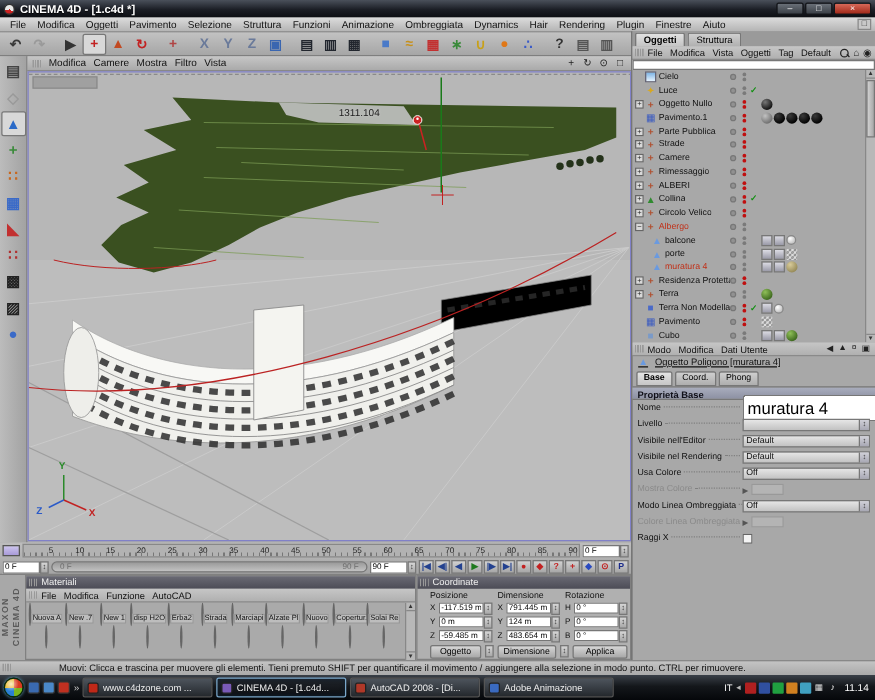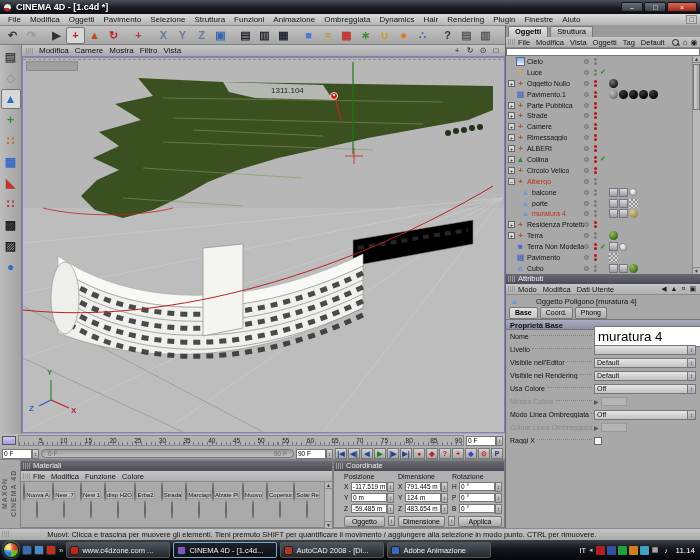--- a/index.html
+++ b/index.html
@@ -127,21 +127,21 @@
   .mc-white{background:radial-gradient(circle at 35% 30%,#fff,#bdbdbd 80%);border:1px solid #888;width:8px;height:8px;}
   .mc-tan{background:radial-gradient(circle at 35% 30%,#d8cb9a,#968a58 75%);}
   .mc-green{background:radial-gradient(circle at 35% 30%,#8fbf58,#3d681e 75%);}
   .mc-checker{border-radius:1px;background-image:linear-gradient(45deg,#888 25%,transparent 25%,transparent 75%,#888 75%),linear-gradient(45deg,#888 25%,#ddd 25%,#ddd 75%,#888 75%);background-size:4px 4px;background-position:0 0,2px 2px;}
   .om-scroll{position:absolute;right:0;top:0;width:8px;height:100%;background:#b8b8b8;border-left:1px solid #888;font-size:5px;color:#333;text-align:center;}
   .om-scroll .sb-up{height:7px;border-bottom:1px solid #888;line-height:7px;}
   .om-scroll .sb-th{height:46px;background:linear-gradient(90deg,#d2d2d2,#a8a8a8);border:1px solid #777;margin:1px 0;}
   .om-scroll .sb-dn{position:absolute;bottom:0;width:100%;height:7px;border-top:1px solid #888;line-height:7px;}
 
   
-  .attr-obj{height:12px;display:flex;align-items:center;gap:15px;font-size:7.5px;padding:0 4px;color:#111;}
+  .attr-obj{height:12px;display:flex;align-items:flex-start;gap:3px;font-size:7.5px;padding:0 4px;color:#111;text-decoration:underline;}
   .attr-tabs{height:12px;display:flex;gap:2px;padding:0 3px;}
   .attr-tab{font-size:7px;line-height:10px;padding:0 5px;background:linear-gradient(#cfcfcf,#aeaeae);border:1px solid #777;border-radius:2px 2px 0 0;}
   .attr-tab.active{background:linear-gradient(#e4e4e4,#c6c6c6);font-weight:bold;}
   .attr-section{height:11px;background:linear-gradient(#a9adbd,#8d91a3);font-size:7.5px;font-weight:bold;color:#101018;line-height:11px;padding-left:4px;border-top:1px solid #777;border-bottom:1px solid #777;}
   .arow{height:13px;display:flex;align-items:center;padding:0 4px;font-size:7px;color:#111;}
   .alabel{flex:0 0 84px;display:flex;align-items:center;overflow:hidden;white-space:nowrap;}
   .alabel .lead{flex:1;border-bottom:1px dotted #808080;margin:0 2px 2px;min-width:3px;}
   .alabel.dis{color:#8a8a8a;}
   .actl{flex:1;display:flex;align-items:center;}
   .dd{flex:1;height:10px;display:flex;align-items:center;background:linear-gradient(#e6e6e6,#c2c2c2);border:1px solid #777;font-size:7px;padding-left:2px;}
@@ -417,21 +417,21 @@
   </div>
 
   <div class="materials">
     <div class="phead"><span class="grip"></span><span>Materiali</span></div>
     <div class="pmenu">
         <span class="grip"></span>
 
     <span class="mi">File</span>
         <span class="mi">Modifica</span>
         <span class="mi">Funzione</span>
-        <span class="mi">Colore</span>
+        <span class="mi">AutoCAD</span>
       </div>
     <div class="mat-rows">
       <div class="mat-row">
 
       <span class="mat-cell">
             <span class="mat-sphere" style="background: radial-gradient(circle at 35% 30%, rgb(216, 236, 248), rgb(90, 140, 192) 45%, rgb(47, 79, 51) 85%);"></span>
             <span class="mat-name">Nuova A</span>
           </span>
           <span class="mat-cell">
             <span class="mat-sphere" style="background: radial-gradient(circle at 35% 30%, rgb(58, 58, 58), rgb(0, 0, 0) 70%);"></span>
@@ -921,21 +921,20 @@
             <span class="mchip mc-green"></span>
           </span>
         </div>
       <div class="om-scroll">
           <div class="sb-up">▲</div>
           <div class="sb-th"></div>
           <div class="sb-dn">▼</div>
         </div>
     </div>
 
-    <div class="phead"><span class="grip"></span><span>Attributi</span></div>
     <div class="pmenu">
       <span class="grip"></span>
       <span style="display:flex;gap:6px;">
 
       <span class="mi">Modo</span>
           <span class="mi">Modifica</span>
           <span class="mi">Dati Utente</span>
         </span>
       <span class="attr-icons">
         <span>◀</span>

